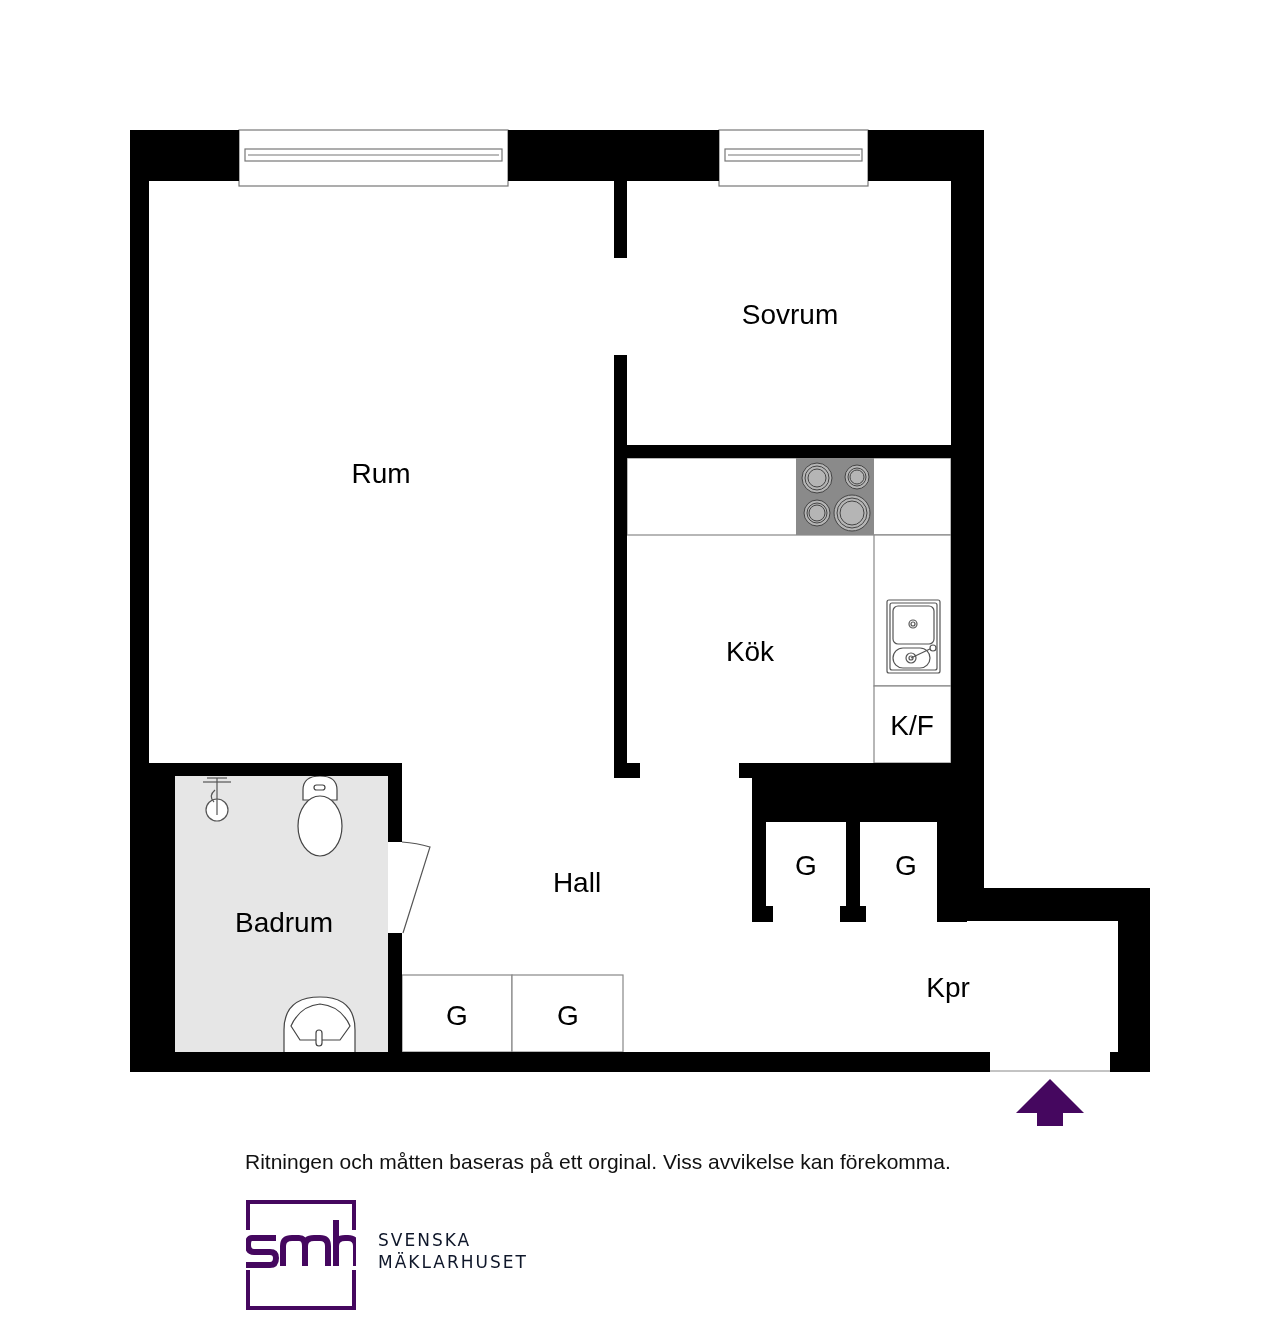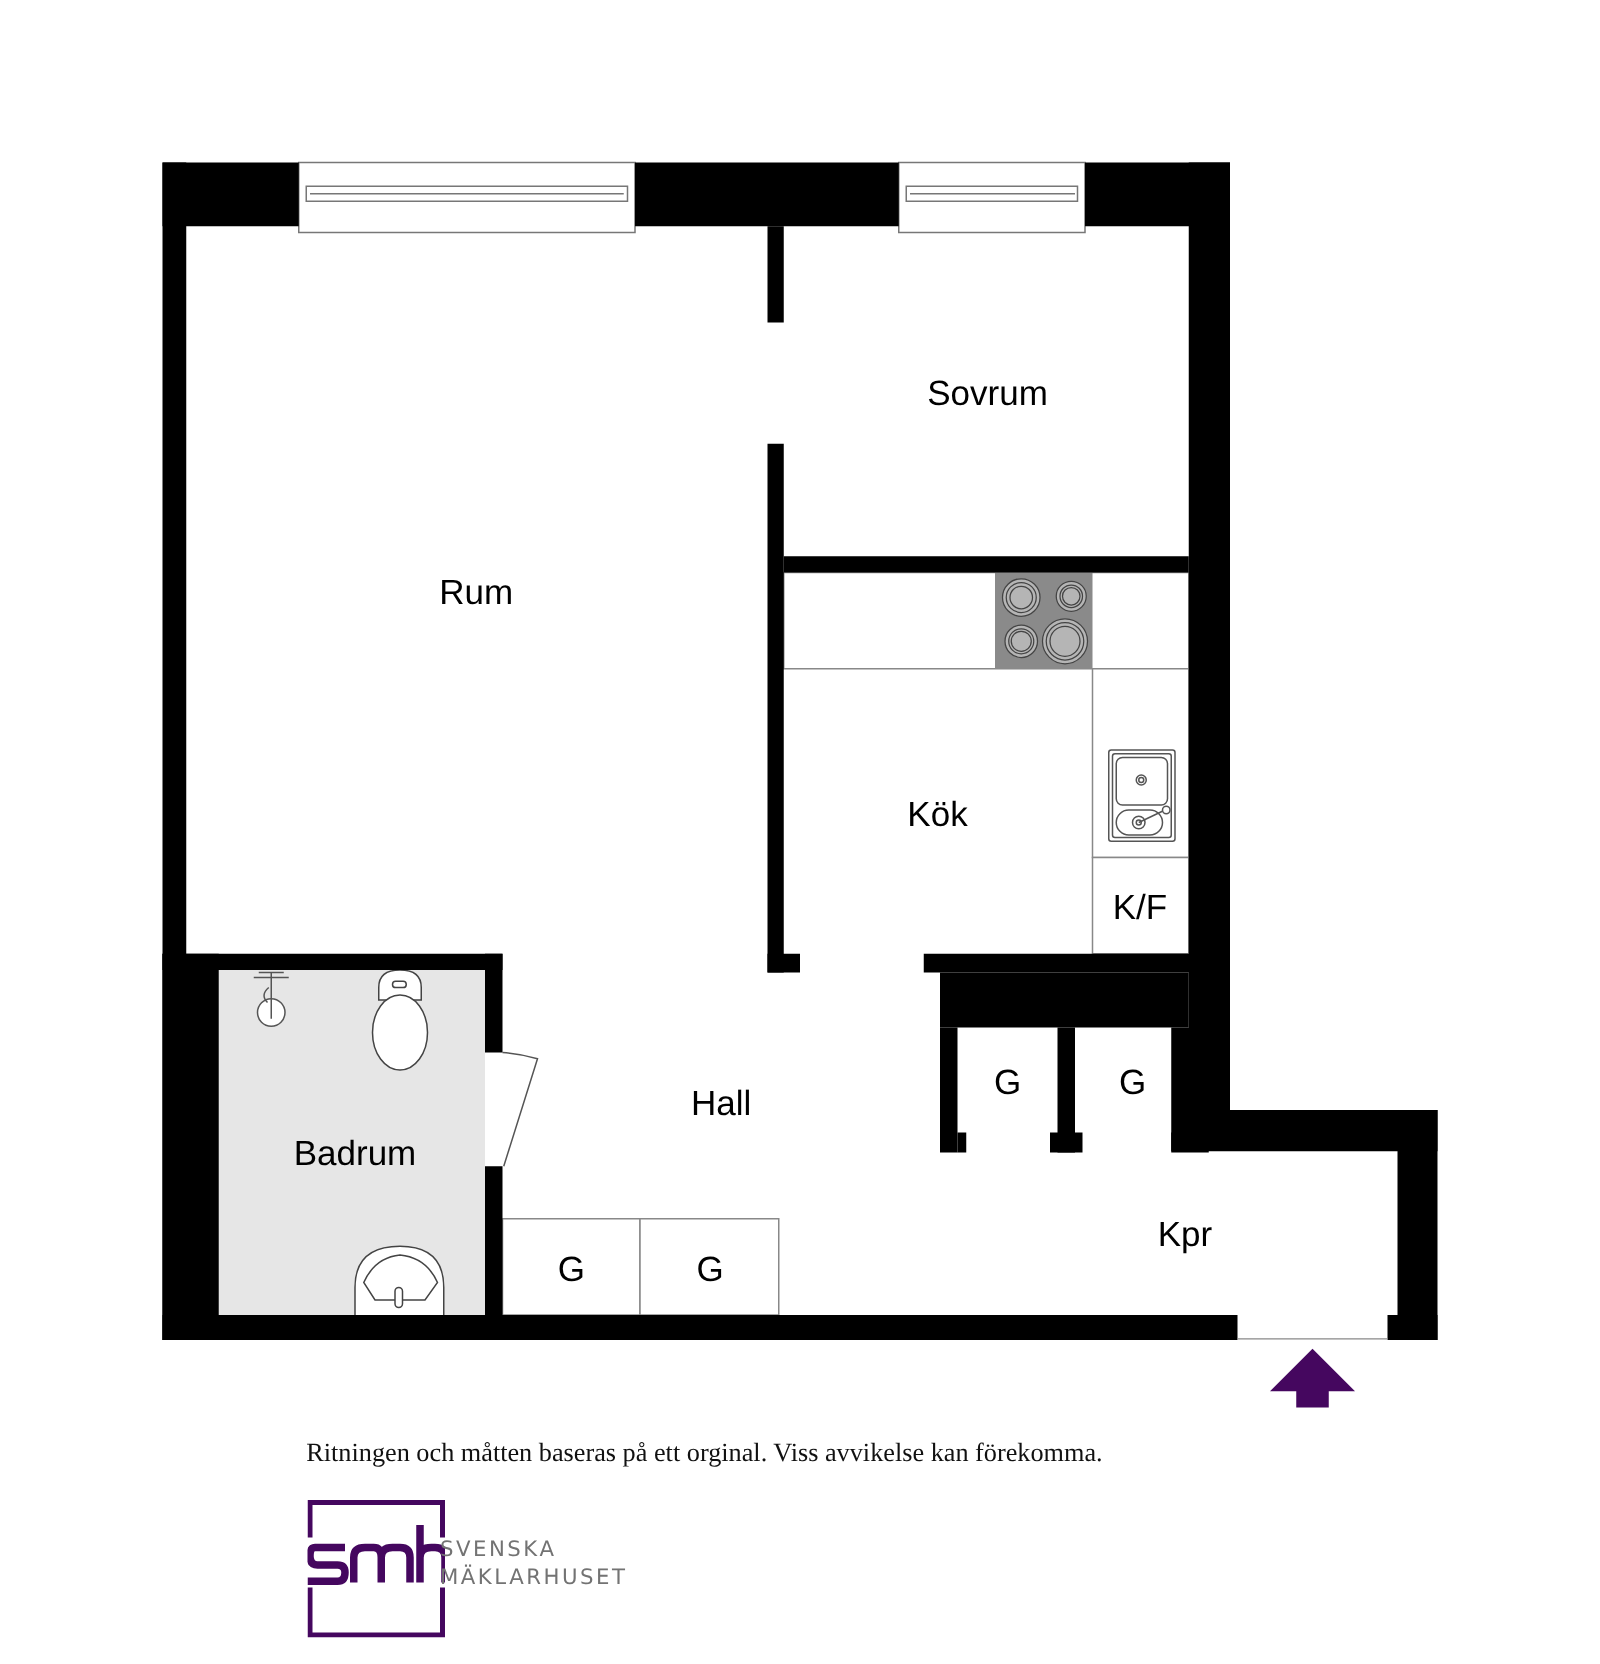--- a/index.html
+++ b/index.html
@@ -1,22 +1,22 @@
 <!DOCTYPE html>
 <html><head>
 <meta charset="utf-8">
 <style>
   html, body { margin: 0; padding: 0; background: #ffffff; }
   body { width: 1280px; height: 1331px; position: relative; overflow: hidden; font-family: "Liberation Sans", sans-serif; }
   #plan { position: absolute; left: 0; top: 0; }
   .room-label { font-family: "Liberation Sans", sans-serif; fill: #000; }
-  .disclaimer { position: absolute; left: 245px; top: 1150px; font-size: 21px; color: #111; font-family: Liberation Serif, serif; white-space: nowrap; }
+  .disclaimer { position: absolute; left: 245px; top: 1150px; font-size: 21px; color: #111; font-family: Liberation Sans, sans-serif; white-space: nowrap; }
   .logo { position: absolute; left: 246px; top: 1200px; width: 300px; height: 112px; }
   .logo-box { position: absolute; left: 0; top: 0; width: 110px; height: 110px; }
-  .logo-text { position: absolute; left: 106px; top: 29px; font-family: "DejaVu Sans", sans-serif; font-size: 17px; letter-spacing: 2px; color: #737373; line-height: 22px; }
+  .logo-text { position: absolute; left: 132px; top: 29px; font-family: "DejaVu Sans", sans-serif; font-size: 17px; letter-spacing: 2px; color: #0f172a; line-height: 22px; }
 </style>
 </head>
 <body>
 
 <svg id="plan" width="1280" height="1140" viewBox="0 0 1280 1140" xmlns="http://www.w3.org/2000/svg">
 
   <rect x="175" y="776" width="213" height="276" fill="#e6e6e6"></rect>
 
   <g stroke="#888" stroke-width="1.2" fill="#fff">
     <rect x="627" y="458" width="324" height="77"></rect>

